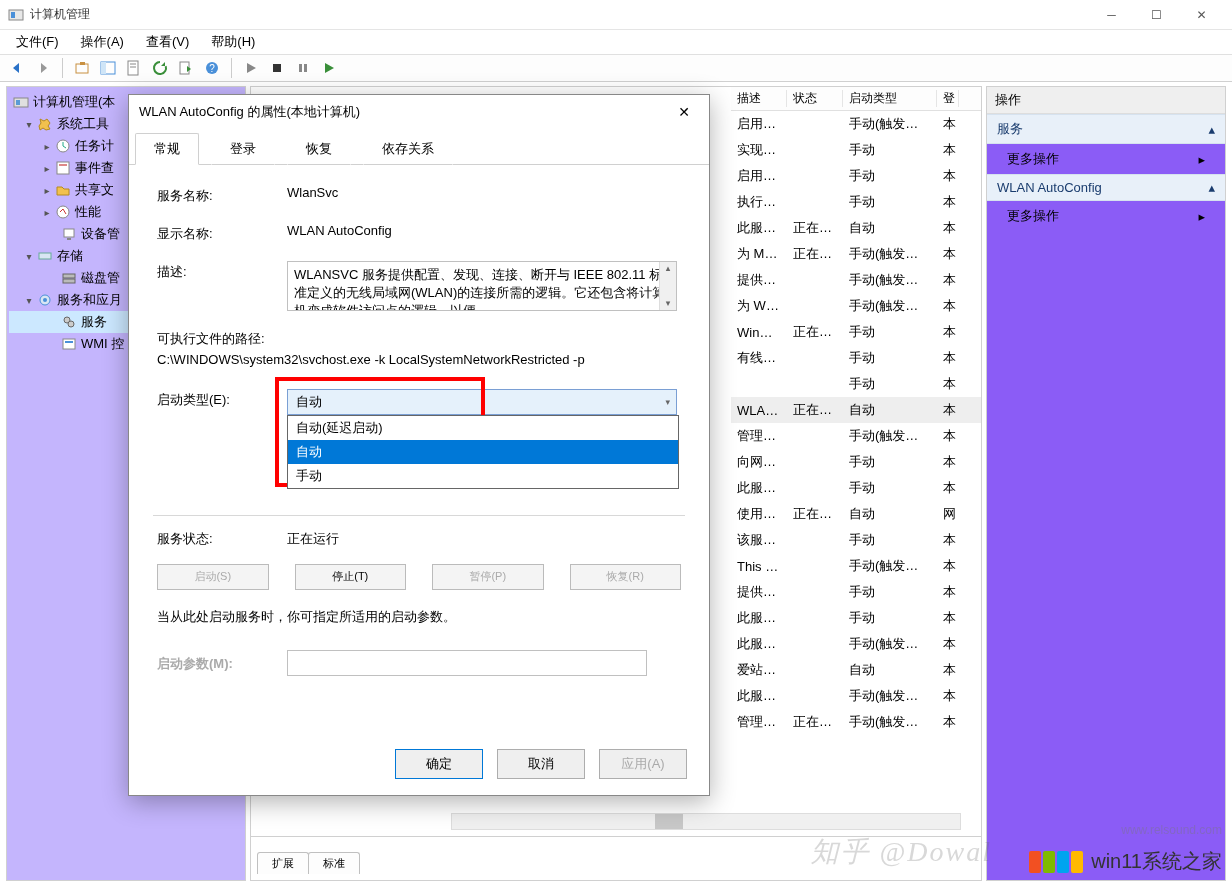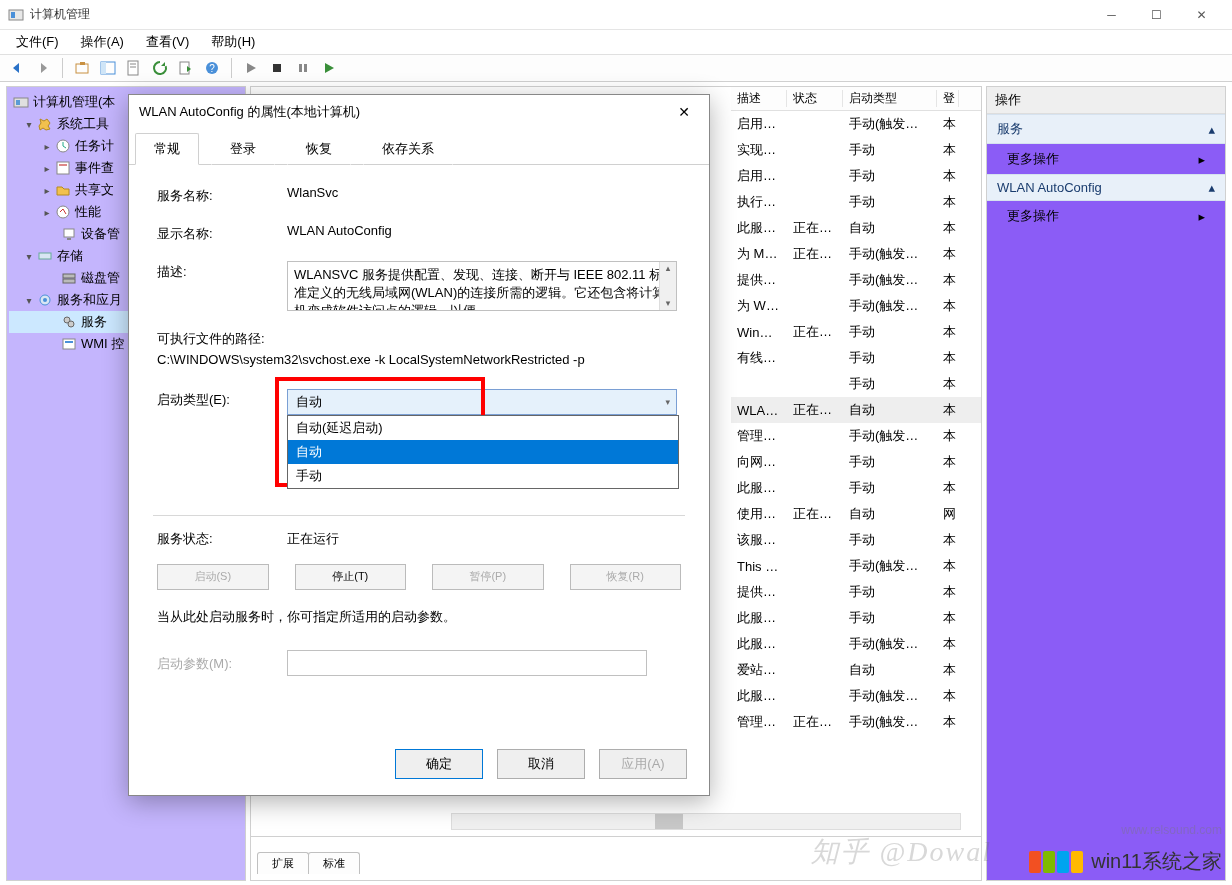--- a/index.html
+++ b/index.html
@@ -759,21 +759,21 @@
     <div class="btn-row">
       <div class="btn disabled">启动(S)</div>
       <div class="btn">停止(T)</div>
       <div class="btn disabled">暂停(P)</div>
       <div class="btn disabled">恢复(R)</div>
     </div>
 
     <div style="margin-bottom:24px;">当从此处启动服务时，你可指定所适用的启动参数。</div>
 
     <div class="dlg-row" style="align-items:center;">
-      <span class="lab" style="color:#aaa;">启动参数(M):</span>
+      <span class="lab" style="color:#aaa;font-weight:bold;">启动参数(M):</span>
       <input class="input-text" type="text" disabled="" style="">
     </div>
 
   </div>
   <div class="dlg-footer">
     <div class="fbtn primary">确定</div>
     <div class="fbtn">取消</div>
     <div class="fbtn disabled">应用(A)</div>
   </div>
 </div>

